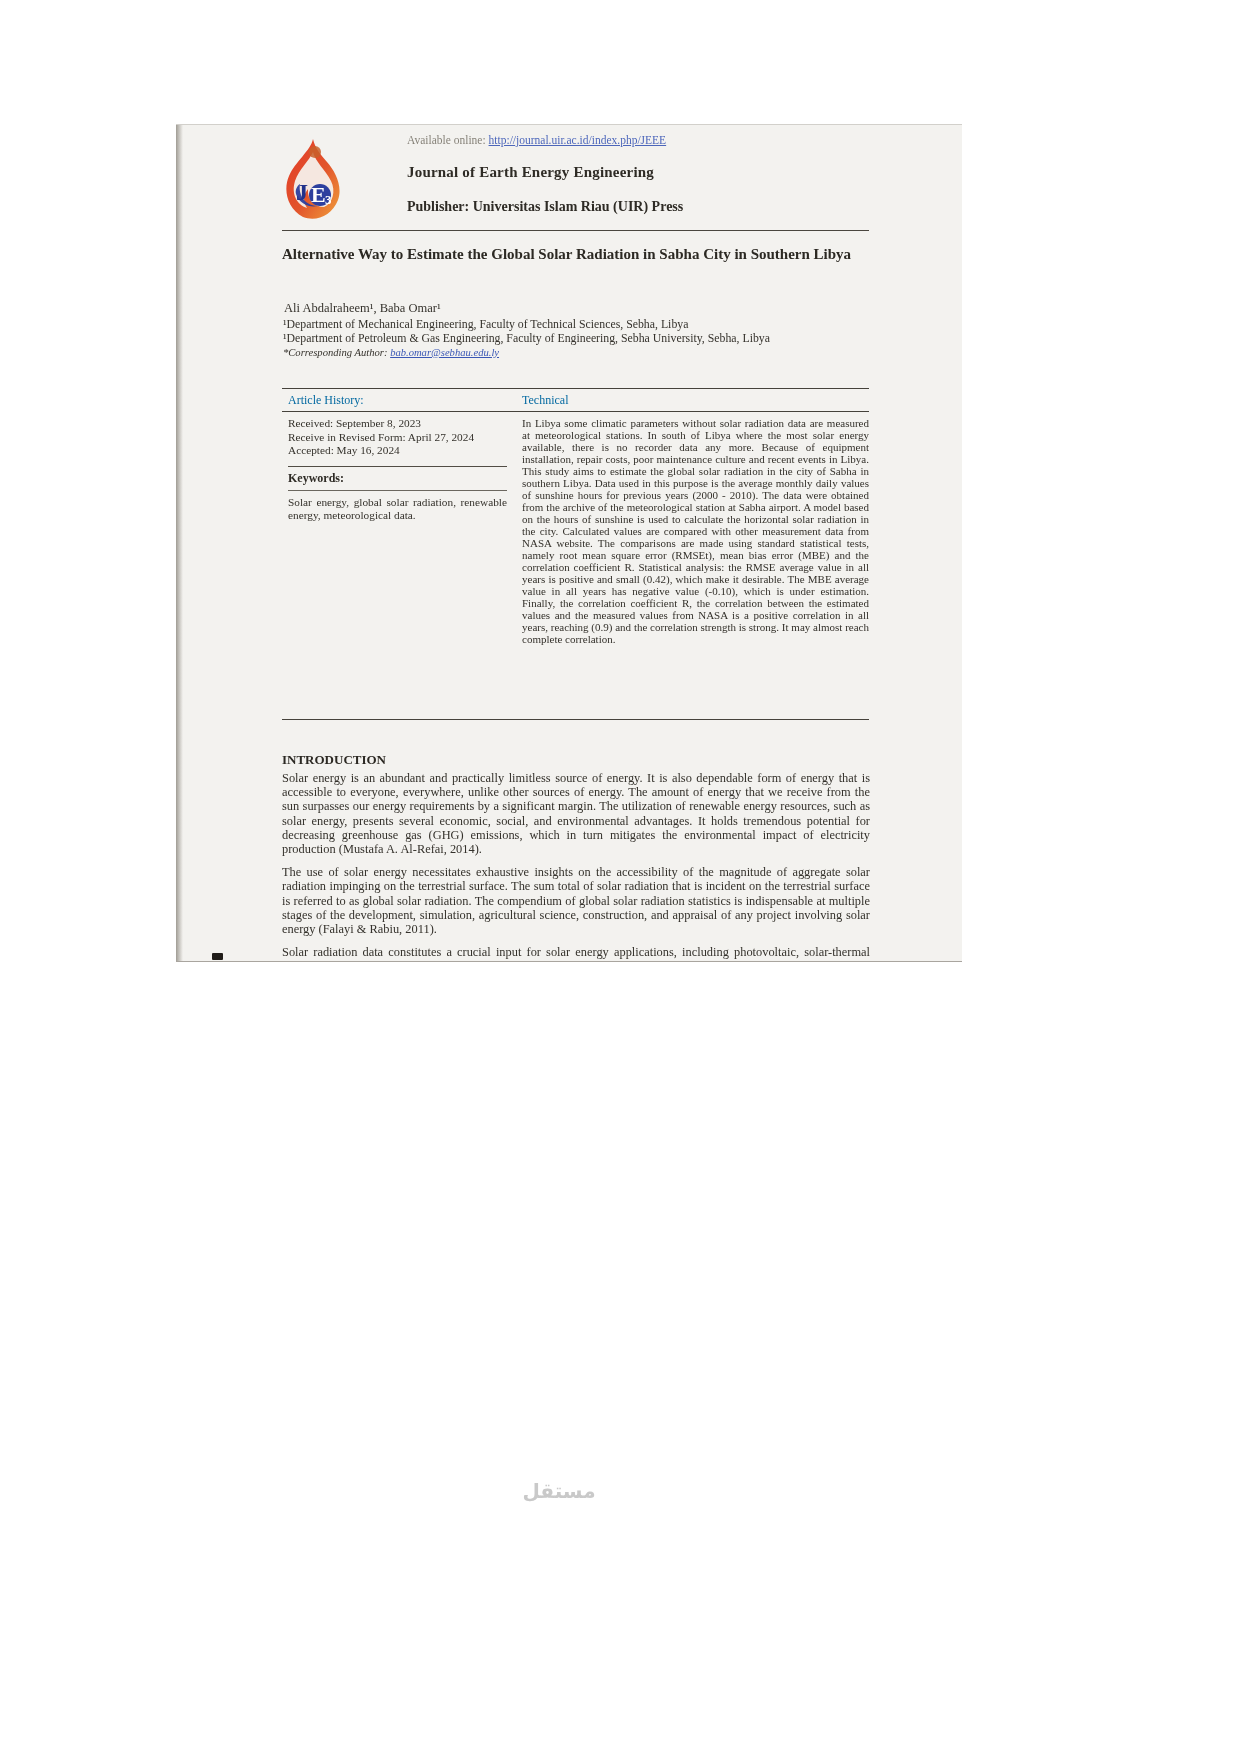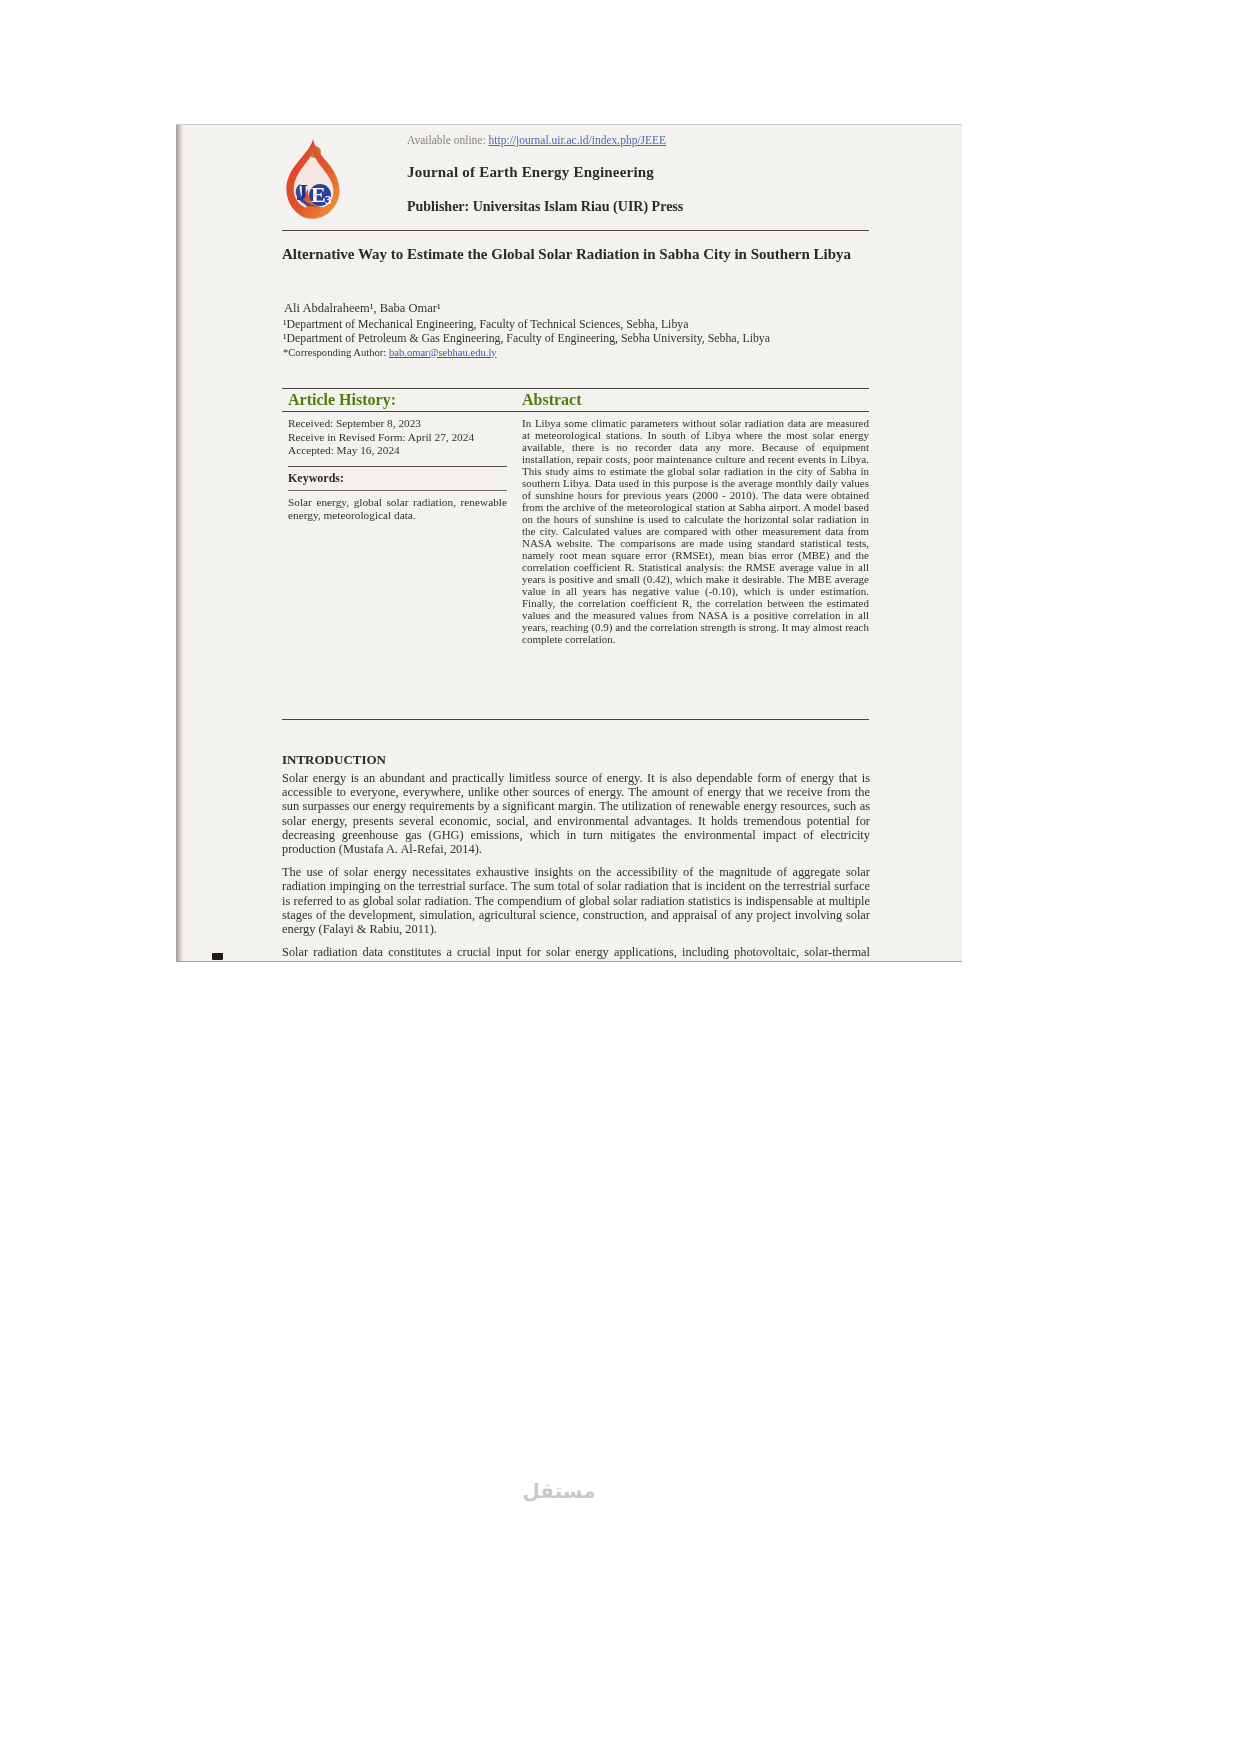--- a/index.html
+++ b/index.html
@@ -83,39 +83,39 @@
     left: 106px; top: 113px;
     width: 587px;
     font-size: 15px;
     font-weight: bold;
     line-height: 17.5px;
     color: #2c2923;
   }
   .authors { left: 108px; top: 168px; font-size: 12.5px; }
   .aff1 { left: 107px; top: 184px; font-size: 11.8px; }
   .aff2 { left: 107px; top: 198px; font-size: 11.8px; }
-  .corresponding { left: 107px; top: 214px; font-size: 10.6px; }
+  .corresponding { left: 107px; top: 214px; font-size: 10.6px; font-style: italic; }
   .corresponding a { color: #3a57b5; text-decoration: underline; }
 
   
   .info-table {
     left: 106px; top: 255px;
     width: 587px;
     border-top: 1.5px solid #45423b;
     border-bottom: 1.5px solid #45423b;
     background: transparent;
   }
   .it-header {
     display: flex;
     height: 23px;
     align-items: center;
     border-bottom: 1.2px solid #45423b;
-    font-weight: bold;
-    font-size: 16px;
-    color: #4d7c0f;
+    font-weight: normal;
+    font-size: 12px;
+    color: #0369a1;
   }
   .it-h-left { width: 239px; padding-left: 6px; }
   .it-h-right { flex: 1; padding-left: 1px; }
   .it-body { display: flex; height: 307px; overflow: hidden; }
   .it-left { width: 239px; padding: 5px 14px 0 6px; }
   .it-right { flex: 1; padding: 5px 0 0 1px; }
 
   .history-line { font-size: 11.3px; line-height: 13.6px; }
   .kw-rule {
     margin: 8px 0 0 0;
@@ -213,21 +213,21 @@
     <div class="abs authors">Ali Abdalraheem¹, Baba Omar¹</div>
     <div class="abs aff1">¹Department of Mechanical Engineering, Faculty of Technical Sciences, Sebha, Libya</div>
     <div class="abs aff2">¹Department of Petroleum &amp; Gas Engineering, Faculty of Engineering, Sebha University, Sebha, Libya</div>
     <div class="abs corresponding">
       <span>*Corresponding Author: </span><a href="#">bab.omar@sebhau.edu.ly</a>
     </div>
 
     <div class="abs info-table">
       <div class="it-header">
         <div class="it-h-left">Article History:</div>
-        <div class="it-h-right">Abstract</div>
+        <div class="it-h-right">Technical</div>
       </div>
       <div class="it-body">
         <div class="it-left">
           <div class="history-line">Received: September 8, 2023</div>
           <div class="history-line">Receive in Revised Form: April 27, 2024</div>
           <div class="history-line">Accepted: May 16, 2024</div>
           <div class="kw-rule"></div>
           <div class="kw-head">Keywords:</div>
           <div class="kw-rule2"></div>
           <div class="kw-text">Solar energy, global solar radiation, renewable energy, meteorological data.</div>

